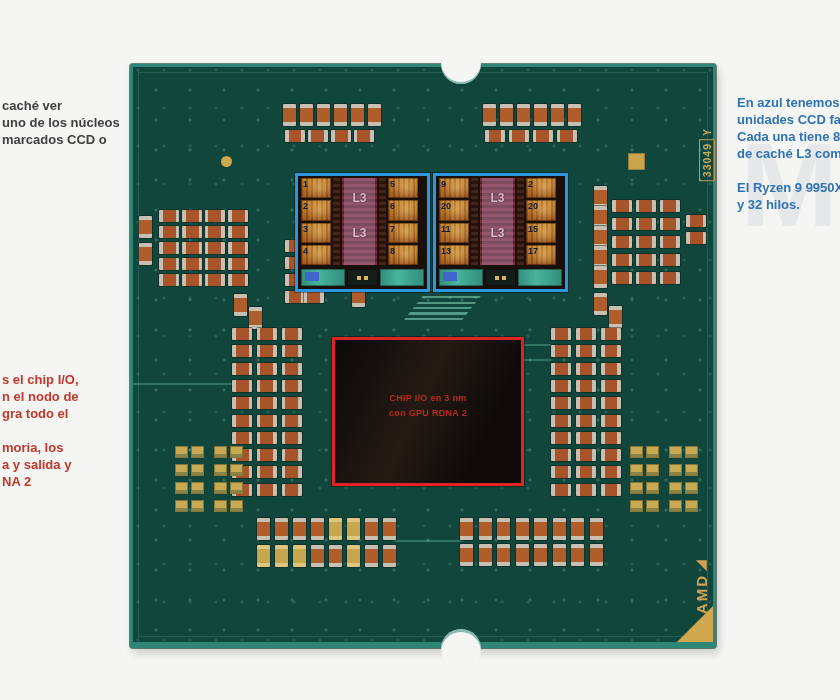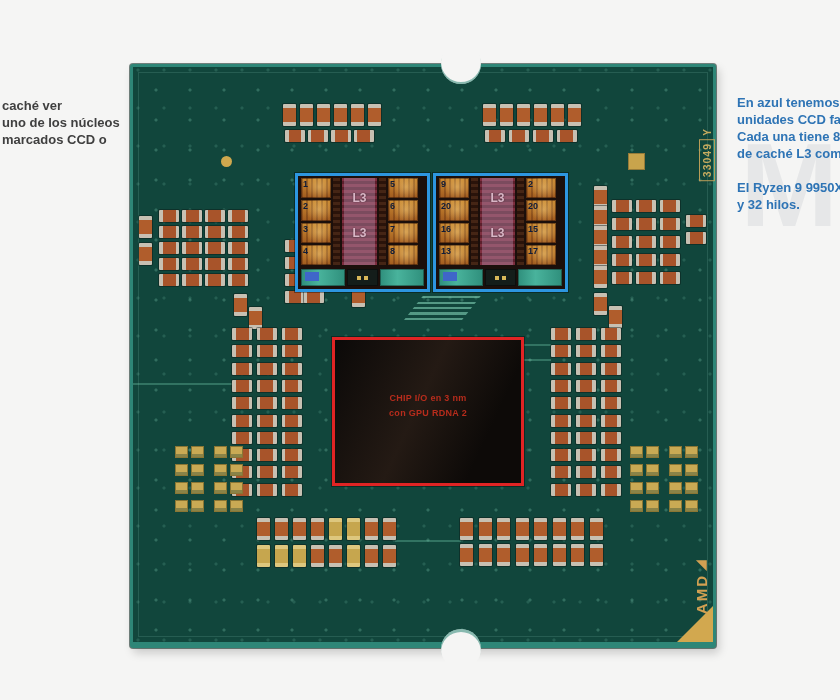--- a/index.html
+++ b/index.html
@@ -90,20 +90,29 @@
 <body>
 
 <div class="stage">
 
   <div class="watermark">M</div>
 
   <div class="ann ann-left-top c-black">
       <div class="line">caché ver</div>
       <div class="line">uno de los núcleos</div>
       <div class="line">marcados CCD o</div>
+    </div>
+  <div class="ann ann-left-bot c-red">
+      <div class="line">s el chip I/O,</div>
+      <div class="line">n el nodo de</div>
+      <div class="line">gra todo el</div>
+      <div class="line blank">&nbsp;</div>
+      <div class="line">moria, los</div>
+      <div class="line">a y salida y</div>
+      <div class="line">NA 2</div>
     </div>
   <div class="ann ann-right c-blue">
       <div class="line">En azul tenemos lo</div>
       <div class="line">unidades CCD fabr</div>
       <div class="line">Cada una tiene 8 n</div>
       <div class="line">de caché L3 compa</div>
       <div class="line blank">&nbsp;</div>
       <div class="line">El Ryzen 9 9950X s</div>
       <div class="line">y 32 hilos.</div>
     </div>
@@ -377,21 +386,21 @@
     <div class="ccd ccd-2">
         <div class="die">
           <div class="cores">
             <div class="core">
               <span class="num">9</span>
             </div>
             <div class="core">
               <span class="num">20</span>
             </div>
             <div class="core">
-              <span class="num">16</span>
+              <span class="num">11</span>
             </div>
             <div class="core">
               <span class="num">13</span>
             </div>
           </div>
           <div class="strip"></div>
           <div class="l3">
             <div class="l3label">L3</div>
             <div class="l3label second">L3</div>
           </div>

